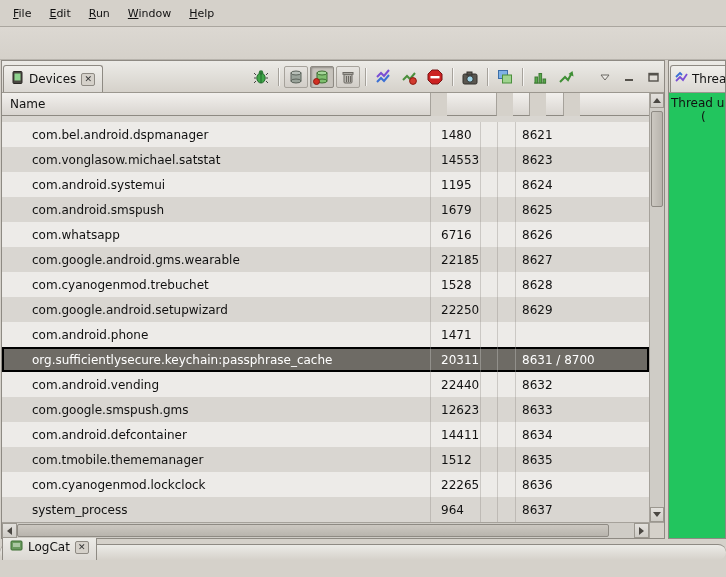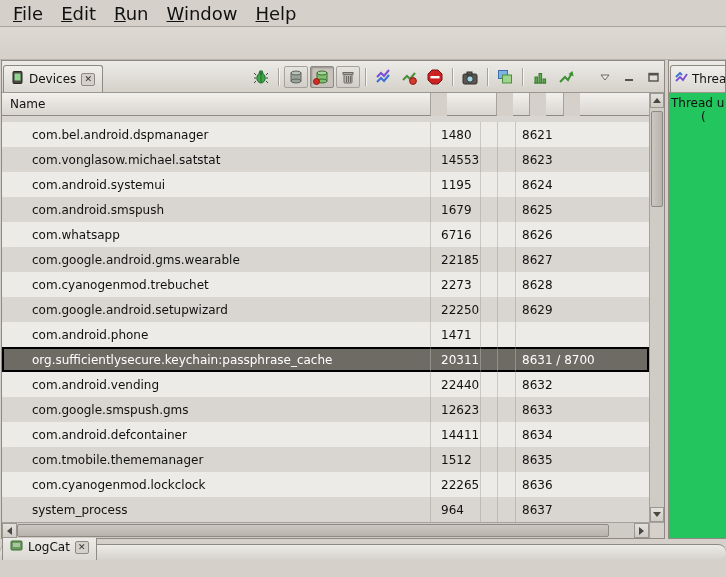--- a/index.html
+++ b/index.html
@@ -1,20 +1,20 @@
 <!DOCTYPE html>
 <html><head>
 <meta charset="utf-8">
 <style>
   * { box-sizing: border-box; margin: 0; padding: 0; }
   html, body { width: 726px; height: 577px; overflow: hidden; }
   body { background: #d5d1ca; font-family: "DejaVu Sans", "Liberation Sans", sans-serif; color: #111; }
 
   .menubar { height: 27px; display: flex; align-items: center; padding-left: 4px; border-bottom: 1px solid #aaa69f; }
-  .menu-item { font-size: 18px; padding: 3px 9px; cursor: default; }
+  .menu-item { font-size: 11px; padding: 3px 9px; cursor: default; }
   .menu-item .mn { text-decoration: underline; }
 
   .toolbar-blank { height: 33px; border-bottom: 1px solid #b7b3ac; background: linear-gradient(#dcd8d2, #d5d1ca); }
 
   .main { height: 479px; display: flex; align-items: stretch; }
   .panel { border: 1px solid #8e8a83; background: #22c55e; display: flex; flex-direction: column; }
   .devices { width: 664px; margin-left: 1px; }
   .threads { flex: 1; margin-left: 3px; overflow: hidden; }
 
   .tabstrip { height: 32px; background: linear-gradient(#ecebe7, #d5d1ca); border-bottom: 1px solid #9b978f; display: flex; align-items: flex-end; position: relative; flex-shrink: 0; }
@@ -255,21 +255,21 @@
             </div>
           <div class="row">
               <div class="cell cname">com.google.android.gms.wearable</div>
               <div class="cell cpid">22185</div>
               <div class="cell c3"></div>
               <div class="cell c4"></div>
               <div class="cell cport">8627</div>
             </div>
           <div class="row">
               <div class="cell cname">com.cyanogenmod.trebuchet</div>
-              <div class="cell cpid">2273</div>
+              <div class="cell cpid">1528</div>
               <div class="cell c3"></div>
               <div class="cell c4"></div>
               <div class="cell cport">8628</div>
             </div>
           <div class="row">
               <div class="cell cname">com.google.android.setupwizard</div>
               <div class="cell cpid">22250</div>
               <div class="cell c3"></div>
               <div class="cell c4"></div>
               <div class="cell cport">8629</div>

